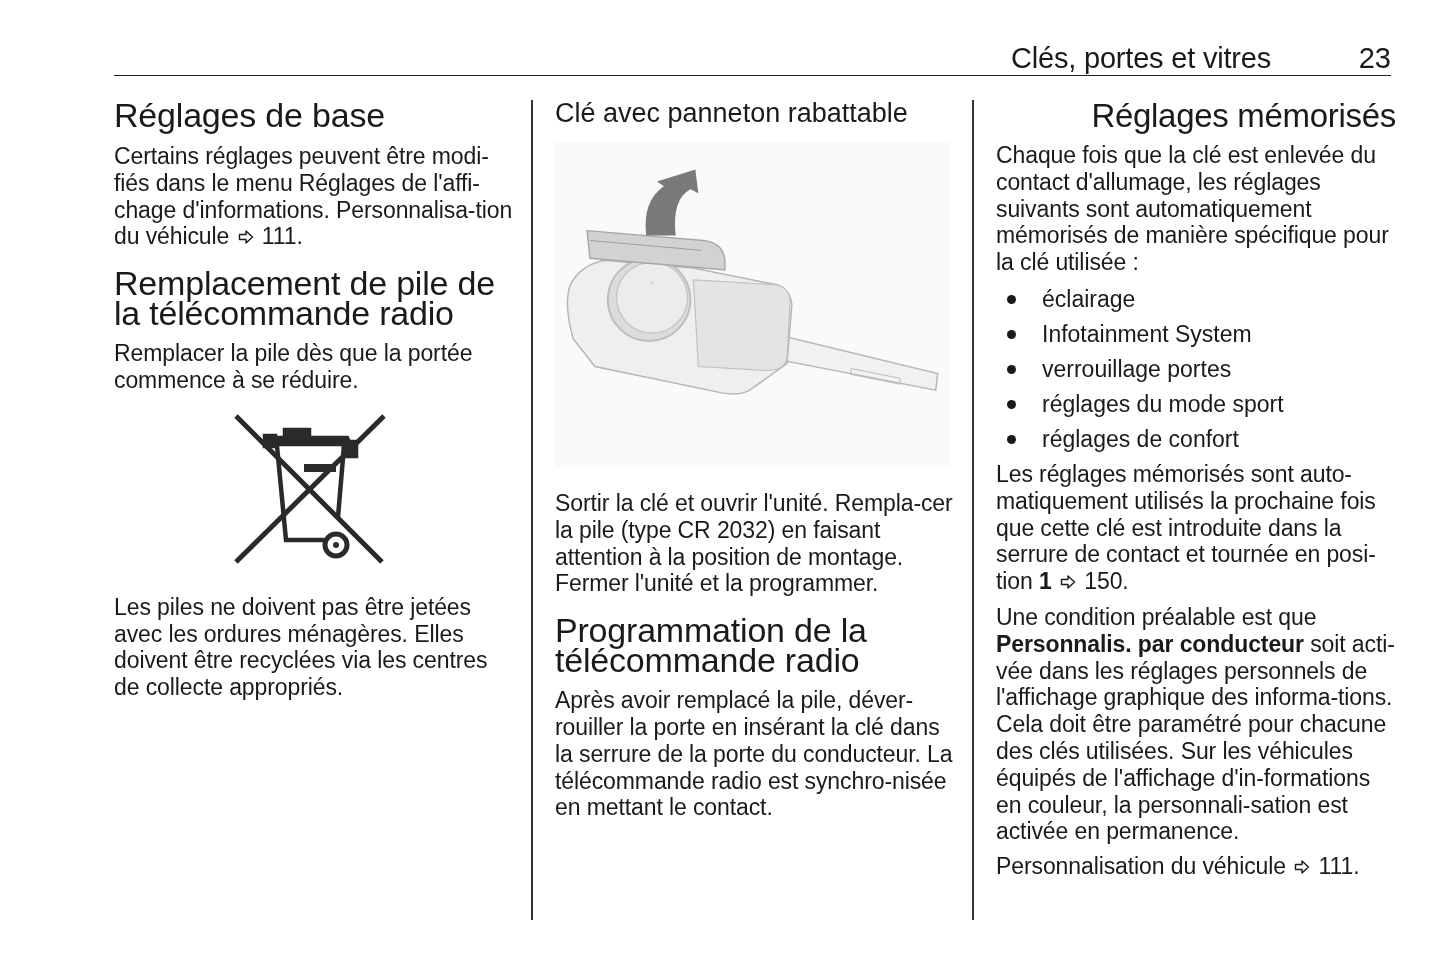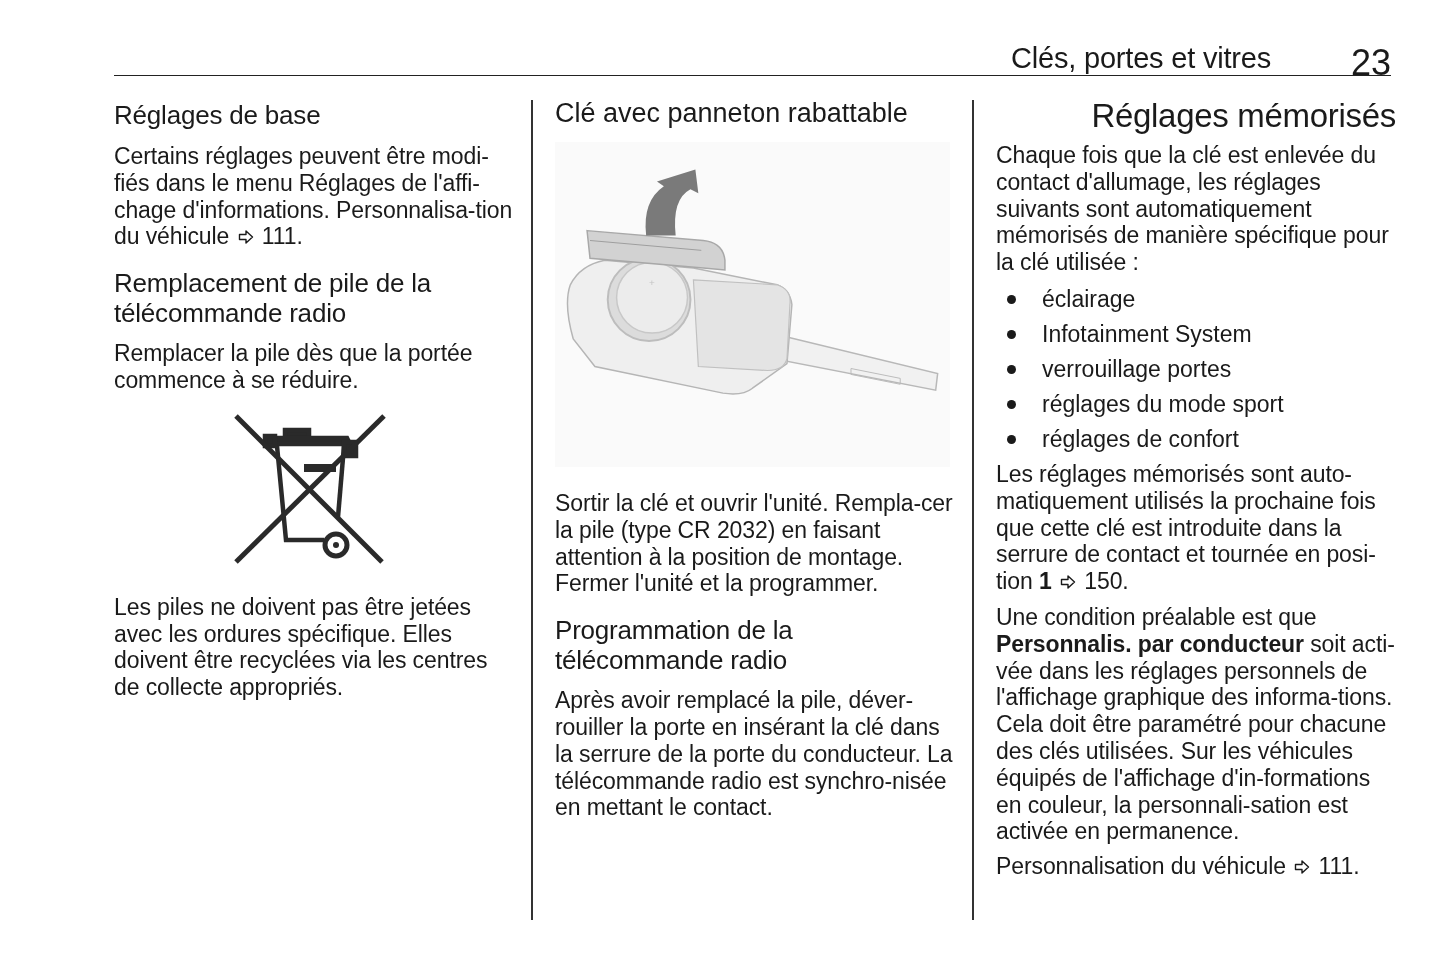--- a/index.html
+++ b/index.html
@@ -1,32 +1,32 @@
 <!DOCTYPE html>
 <html><head>
   <meta charset="utf-8">
   <style>
     * { margin: 0; padding: 0; box-sizing: border-box; }
     html, body { width: 1445px; height: 965px; background: #ffffff; overflow: hidden; }
     body { font-family: "Liberation Sans", sans-serif; color: #1a1a1a; position: relative; }
 
     .header { position: absolute; left: 114px; top: 40px; width: 1277px; height: 36px; border-bottom: 1.5px solid #222; }
     .header-title { position: absolute; right: 120px; top: 2px; font-size: 29px; letter-spacing: -0.2px; }
-    .header-page { position: absolute; right: 0px; top: 2px; font-size: 36px; }
+    .header-page { position: absolute; right: 0px; top: 2px; font-size: 29px; }
 
     .col { position: absolute; top: 96px; }
     .col1 { left: 114px; width: 400px; }
     .col2 { left: 555px; width: 400px; }
     .col3 { left: 996px; width: 400px; }
 
     .divider { position: absolute; top: 100px; width: 1.5px; height: 820px; background: #333; }
     .div1 { left: 531px; }
     .div2 { left: 972px; }
 
-    h2 { font-weight: normal; font-size: 26px; line-height: 30px; letter-spacing: -0.2px; }
+    h2 { font-weight: normal; font-size: 34px; line-height: 30px; letter-spacing: -0.2px; }
     h1 { font-weight: normal; font-size: 33px; line-height: 40px; letter-spacing: -0.3px; text-align: right; }
     p { font-size: 23px; line-height: 26.8px; letter-spacing: -0.1px; }
     .cap { font-size: 27px; line-height: 26px; }
     b.ui { font-weight: bold; color: #1a1a1a; }
 
     .ref { display: inline-block; width: 16px; height: 16px; margin: 0 2px; vertical-align: -1px; }
 
     ul.bullets { list-style: none; margin: 6px 0 4px 0; }
     ul.bullets li { font-size: 23px; line-height: 35px; position: relative; padding-left: 46px; }
     ul.bullets li::before { content: ""; position: absolute; left: 11px; top: 13px; width: 9px; height: 9px; border-radius: 50%; background: #1a1a1a; }
@@ -66,21 +66,21 @@
       <rect x="33" y="24" width="10" height="10" fill="#2a2a2a"></rect>
       <rect x="112" y="30" width="12" height="14" fill="#2a2a2a"></rect>
     </g>
     <rect x="72" y="52" width="32" height="8" fill="#2a2a2a"></rect>
     <circle cx="104" cy="133" r="11" fill="none" stroke="#2a2a2a" stroke-width="5"></circle>
     <circle cx="104" cy="133" r="3" fill="#2a2a2a"></circle>
     <line x1="4" y1="4" x2="150" y2="150" stroke="#2a2a2a" stroke-width="5"></line>
     <line x1="152" y1="4" x2="4" y2="150" stroke="#2a2a2a" stroke-width="5"></line>
   </svg>
 
-  <p style="margin-top:22px;">Les piles ne doivent pas être jetées avec les ordures spécifique. Elles doivent être recyclées via les centres de collecte appropriés.</p>
+  <p style="margin-top:22px;">Les piles ne doivent pas être jetées avec les ordures ménagères. Elles doivent être recyclées via les centres de collecte appropriés.</p>
 </div>
 
 <div class="col col2">
   <div class="cap" style="margin-top:4px;">Clé avec panneton rabattable</div>
 
   <svg class="figure-key" viewBox="0 0 400 330">
     <rect width="400" height="330" fill="#fafafa"></rect>
 
     <path d="M235 198 L388 235 L386 252 L232 222 Z" fill="#f1f1f1" stroke="#b8b8b8" stroke-width="1.5"></path>
     <path d="M300 230 L350 240 L350 246 L300 236 Z" fill="none" stroke="#bbb" stroke-width="1"></path>

